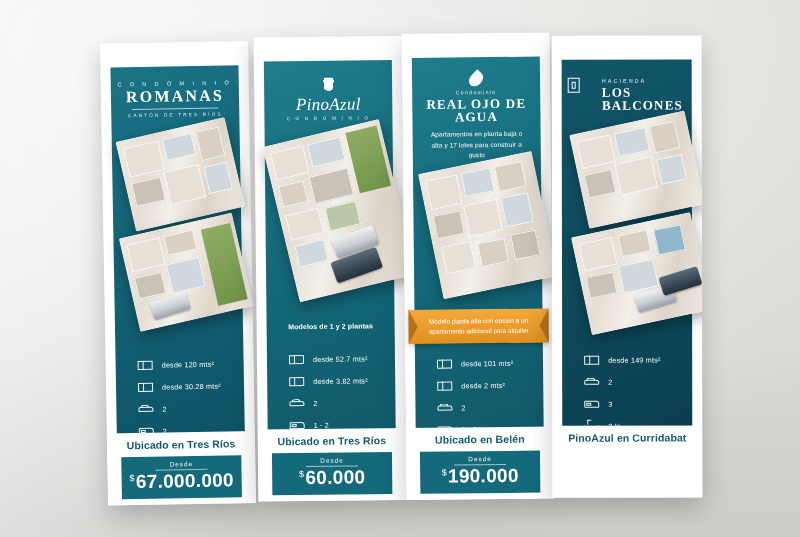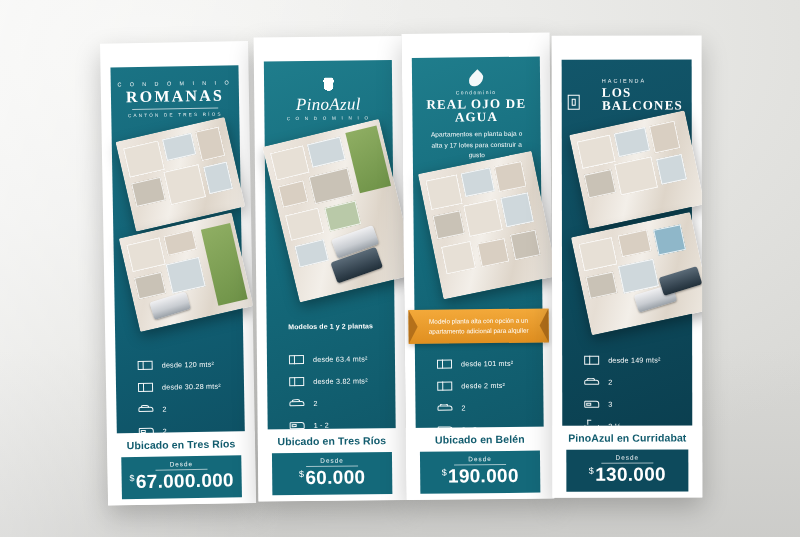--- a/index.html
+++ b/index.html
@@ -94,21 +94,21 @@
   }
   .balcon-icon{
     width:15px;height:15px;margin:0 auto 2px;
     border:1.2px solid #fff;
     box-sizing:border-box;
     position:relative;
   }
   .balcon-icon:before{
     content:"";position:absolute;left:3px;right:3px;top:3px;bottom:3px;border:1px solid #fff;
   }
-  .logo-row{display:flex;align-items:flex-end;justify-content:center;gap:22px;margin-left:6px;}
+  .logo-row{display:flex;align-items:flex-start;justify-content:center;gap:22px;margin-left:6px;}
 
   
   .render{
     position:absolute;
     border-radius:2px;
     box-shadow:0 5px 14px rgba(0,0,0,.35);
     overflow:hidden;
   }
   .render .floor{
     position:absolute;inset:0;
@@ -290,21 +290,21 @@
           </div>
           <div class="car" style="left:46px;top:104px;width:44px;height:20px;transform:rotate(-6deg);"></div>
           <div class="car dark" style="left:40px;top:126px;width:48px;height:22px;transform:rotate(-6deg);"></div>
         </div>
 
         <div class="models-note" style="top:262px;">Modelos de 1 y 2 plantas</div>
 
         <div class="specs" style="top:292px;">
           <div class="spec-row">
             <span class="spec-ico ico-area"></span>
-            <span class="spec-txt">desde 63.4 mts²</span>
+            <span class="spec-txt">desde 52.7 mts²</span>
           </div>
           <div class="spec-row">
             <span class="spec-ico ico-area"></span>
             <span class="spec-txt">desde 3.82 mts²</span>
           </div>
           <div class="spec-row">
             <span class="spec-ico ico-car"></span>
             <span class="spec-txt">2</span>
           </div>
           <div class="spec-row">
@@ -451,24 +451,17 @@
           </div>
           <div class="spec-row">
             <span class="spec-ico ico-bath"></span>
             <span class="spec-txt">2 ½</span>
           </div>
         </div>
       </div>
 
       <div class="foot">
         <div class="loc">PinoAzul en Curridabat</div>
-        <div class="price-band" style="background:#0d4a5c;">
-          <div class="desde">Desde</div>
-          <div class="desde-rule"></div>
-          <div class="price">
-            <sup>$</sup><span>130.000</span>
-          </div>
-        </div>
       </div>
     </div>
   </div>
 
 </div>
 
 </body></html>

